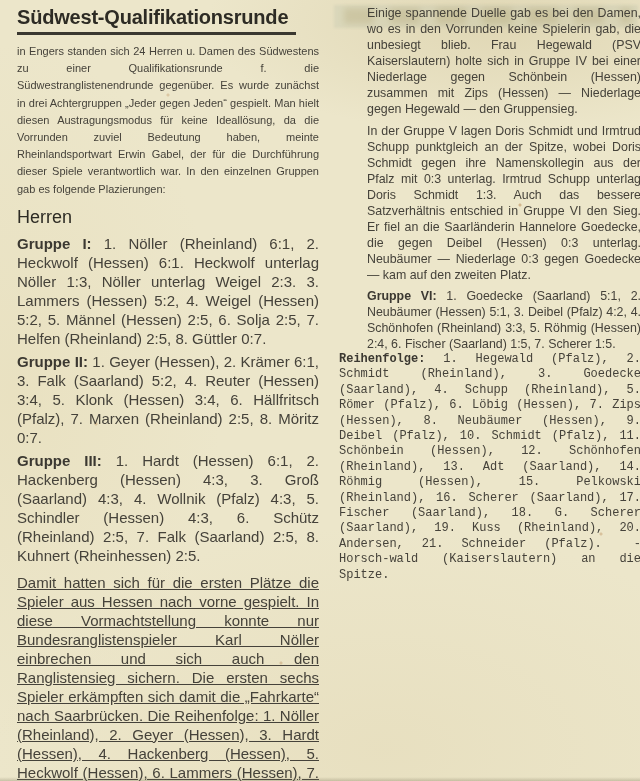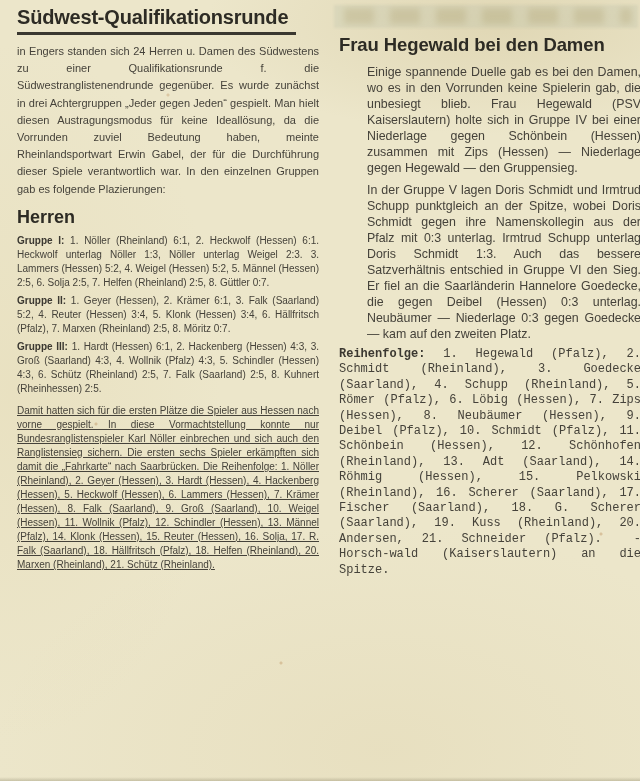--- a/index.html
+++ b/index.html
@@ -49,26 +49,26 @@
   .headline-left {
     font-size: 20px; line-height: 22px; font-weight: bold; color: #2d2b24;
     letter-spacing: -0.2px; margin: 1px 0 8px 0; padding: 0 8px 4px 0;
     border-bottom: 3px solid #3a3830; width: fit-content;
   }
   .headline-right {
     font-size: 18.5px; line-height: 21px; font-weight: bold; color: #2d2b24;
     letter-spacing: -0.1px; margin: 29px 0 9px 0;
   }
   .subhead {
-    font-size: 18px; line-height: 20px; font-weight: bold; color: #2d2b24;
+    font-size: 18px; line-height: 20px; font-weight: normal; color: #2d2b24;
     margin: 9px 0 7px 0;
   }
   p { margin: 0; text-align: justify; }
   .l-lead { font-size: 11px; line-height: 17.2px; }
-  .l-body { font-size: 10px; line-height: 14px; }
+  .l-body { font-size: 15px; line-height: 19px; }
   .r-body { font-size: 12.4px; line-height: 16px; margin-left: 28px; }
   .r-rank { font-size: 12px; line-height: 15.4px; font-family: Liberation Mono, monospace; }
   .mb4 { margin-bottom: 4px; }
   .mb5 { margin-bottom: 5px; }
   .mb6 { margin-bottom: 6px; }
   .mb8 { margin-bottom: 8px; }
   .mb9 { margin-bottom: 9px; }
   .mt8 { margin-top: 8px; text-decoration: underline; }
   .mt9 { margin-top: 9px; }
   b { font-weight: bold; color: #3b3831; }
@@ -93,27 +93,27 @@
       <p class="l-body mb4"><b>Gruppe I:</b> <span>1. Nöller (Rheinland) 6:1, 2. Heckwolf (Hessen) 6:1. Heckwolf unterlag Nöller 1:3, Nöller unterlag Weigel 2:3. 3. Lammers (Hessen) 5:2, 4. Weigel (Hessen) 5:2, 5. Männel (Hessen) 2:5, 6. Solja 2:5, 7. Helfen (Rheinland) 2:5, 8. Güttler 0:7.</span></p>
 
       <p class="l-body mb4"><b>Gruppe II:</b> <span>1. Geyer (Hessen), 2. Krämer 6:1, 3. Falk (Saarland) 5:2, 4. Reuter (Hessen) 3:4, 5. Klonk (Hessen) 3:4, 6. Hällfritsch (Pfalz), 7. Marxen (Rheinland) 2:5, 8. Möritz 0:7.</span></p>
 
       <p class="l-body"><b>Gruppe III:</b> <span>1. Hardt (Hessen) 6:1, 2. Hackenberg (Hessen) 4:3, 3. Groß (Saarland) 4:3, 4. Wollnik (Pfalz) 4:3, 5. Schindler (Hessen) 4:3, 6. Schütz (Rheinland) 2:5, 7. Falk (Saarland) 2:5, 8. Kuhnert (Rheinhessen) 2:5.</span></p>
 
       <p class="l-body mt8">Damit hatten sich für die ersten Plätze die Spieler aus Hessen nach vorne gespielt. In diese Vormachtstellung konnte nur Bundesranglistenspieler Karl Nöller einbrechen und sich auch den Ranglistensieg sichern. Die ersten sechs Spieler erkämpften sich damit die „Fahrkarte“ nach Saarbrücken. Die Reihenfolge: 1. Nöller (Rheinland), 2. Geyer (Hessen), 3. Hardt (Hessen), 4. Hackenberg (Hessen), 5. Heckwolf (Hessen), 6. Lammers (Hessen), 7. Krämer (Hessen), 8. Falk (Saarland), 9. Groß (Saarland), 10. Weigel (Hessen), 11. Wollnik (Pfalz), 12. Schindler (Hessen), 13. Männel (Pfalz), 14. Klonk (Hessen), 15. Reuter (Hessen), 16. Solja, 17. R. Falk (Saarland), 18. Hällfritsch (Pfalz), 18. Helfen (Rheinland), 20. Marxen (Rheinland), 21. Schütz (Rheinland).</p>
     </div>
 
     <div class="col">
-      <div class="headline-right">Frau Hegewald bei den Damen</div>
 
       <p class="r-body mb6">Einige spannende Duelle gab es bei den Damen, wo es in den Vorrunden keine Spielerin gab, die unbesiegt blieb. Frau Hegewald (PSV Kaiserslautern) holte sich in Gruppe IV bei einer Niederlage gegen Schönbein (Hessen) zusammen mit Zips (Hessen) — Niederlage gegen Hegewald — den Gruppensieg.</p>
 
       <p class="r-body mb5">In der Gruppe V lagen Doris Schmidt und Irmtrud Schupp punktgleich an der Spitze, wobei Doris Schmidt gegen ihre Namenskollegin aus der Pfalz mit 0:3 unterlag. Irmtrud Schupp unterlag Doris Schmidt 1:3. Auch das bessere Satzverhältnis entschied in Gruppe VI den Sieg. Er fiel an die Saarländerin Hannelore Goedecke, die gegen Deibel (Hessen) 0:3 unterlag. Neubäumer — Niederlage 0:3 gegen Goedecke — kam auf den zweiten Platz.</p>
 
 
 
+      <p class="r-body"><b>Gruppe VI:</b> <span>1. Goedecke (Saarland) 5:1, 2. Neubäumer (Hessen) 5:1, 3. Deibel (Pfalz) 4:2, 4. Schönhofen (Rheinland) 3:3, 5. Röhmig (Hessen) 2:4, 6. Fischer (Saarland) 1:5, 7. Scherer 1:5.</span></p>
 
 
       <p class="r-rank"><b>Reihenfolge:</b> <span>1. Hegewald (Pfalz), 2. Schmidt (Rheinland), 3. Goedecke (Saarland), 4. Schupp (Rheinland), 5. Römer (Pfalz), 6. Löbig (Hessen), 7. Zips (Hessen), 8. Neubäumer (Hessen), 9. Deibel (Pfalz), 10. Schmidt (Pfalz), 11. Schönbein (Hessen), 12. Schönhofen (Rheinland), 13. Adt (Saarland), 14. Röhmig (Hessen), 15. Pelkowski (Rheinland), 16. Scherer (Saarland), 17. Fischer (Saarland), 18. G. Scherer (Saarland), 19. Kuss (Rheinland), 20. Andersen, 21. Schneider (Pfalz).</span><span class="frag-gap"></span><span>- Horsch-wald (Kaiserslautern) an die Spitze.</span></p>
     </div>
 
   </div>
 </div>
 
 </body></html>

